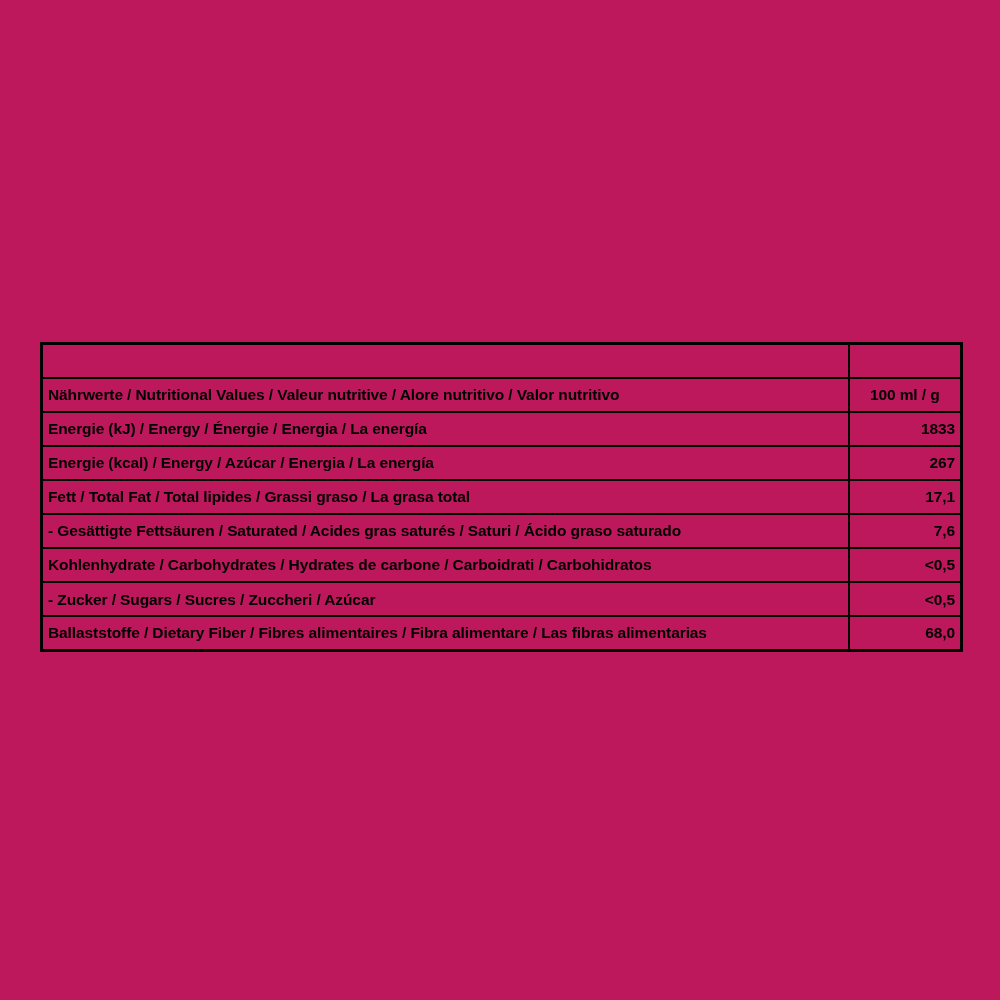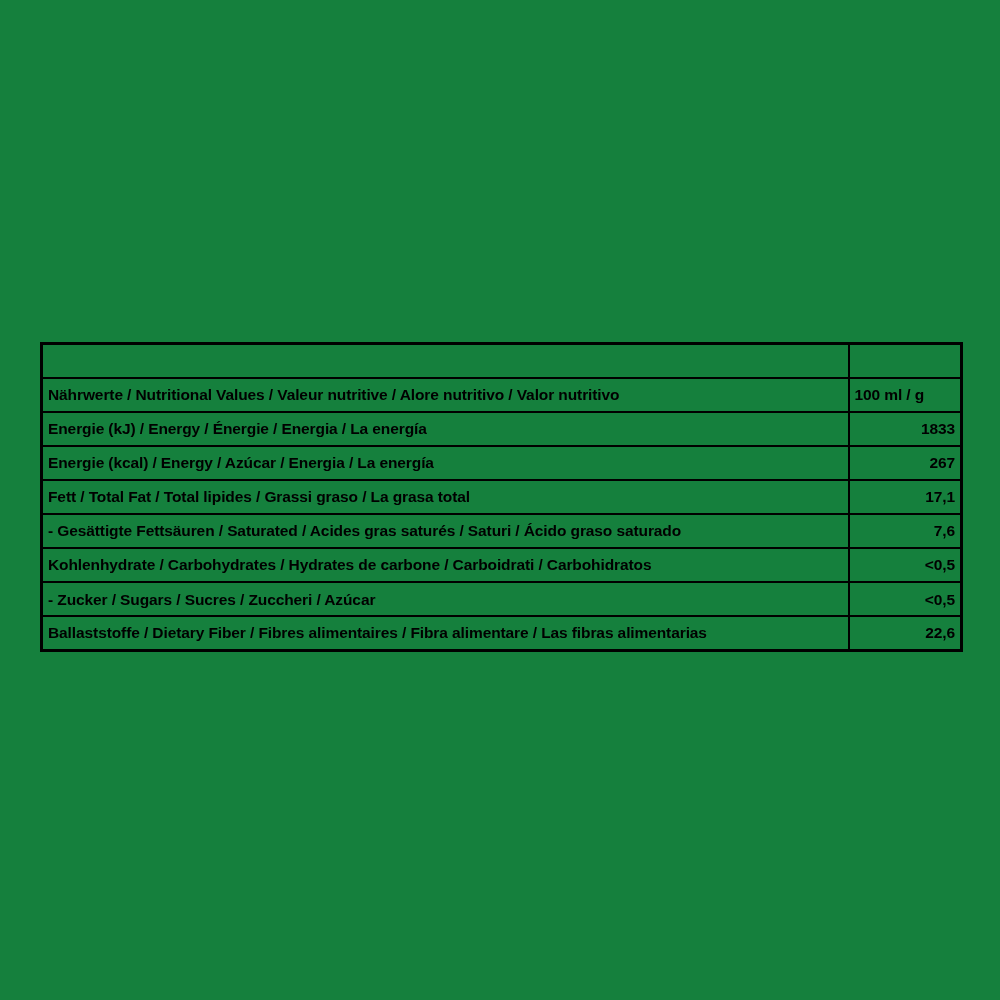--- a/index.html
+++ b/index.html
@@ -4,21 +4,21 @@
 <style>
   html, body {
     margin: 0;
     padding: 0;
     background: #ffffff;
   }
   .page {
     position: relative;
     width: 1000px;
     height: 1000px;
-    background: #15803d;
+    background: #be185d;
     font-family: "Liberation Sans", sans-serif;
   }
   table.nutri {
     position: absolute;
     left: 40px;
     top: 342px;
     width: 920px;
     height: 310px;
     border-collapse: collapse;
     table-layout: fixed;
@@ -35,21 +35,21 @@
     overflow: hidden;
     vertical-align: middle;
     letter-spacing: -0.1px;
   }
   table.nutri tr {
     height: 28px;
   }
   col.c-label { width: 807px; }
   col.c-value { width: 113px; }
   td.cell-value { text-align: right; }
-  td.cell-unit  { text-align: left; }
+  td.cell-unit  { text-align: center; }
 </style>
 </head>
 <body>
 
 <div class="page">
   <table class="nutri">
     <colgroup>
       <col class="c-label">
       <col class="c-value">
     </colgroup>
@@ -81,17 +81,17 @@
       <tr>
         <td class="cell-label">Kohlenhydrate / Carbohydrates / Hydrates de carbone / Carboidrati / Carbohidratos</td>
         <td class="cell-value">&lt;0,5</td>
       </tr>
       <tr>
         <td class="cell-label">- Zucker / Sugars / Sucres / Zuccheri / Azúcar</td>
         <td class="cell-value">&lt;0,5</td>
       </tr>
       <tr>
         <td class="cell-label">Ballaststoffe / Dietary Fiber / Fibres alimentaires / Fibra alimentare / Las fibras alimentarias</td>
-        <td class="cell-value">22,6</td>
+        <td class="cell-value">68,0</td>
       </tr>
     </tbody>
   </table>
 </div>
 
 </body></html>

